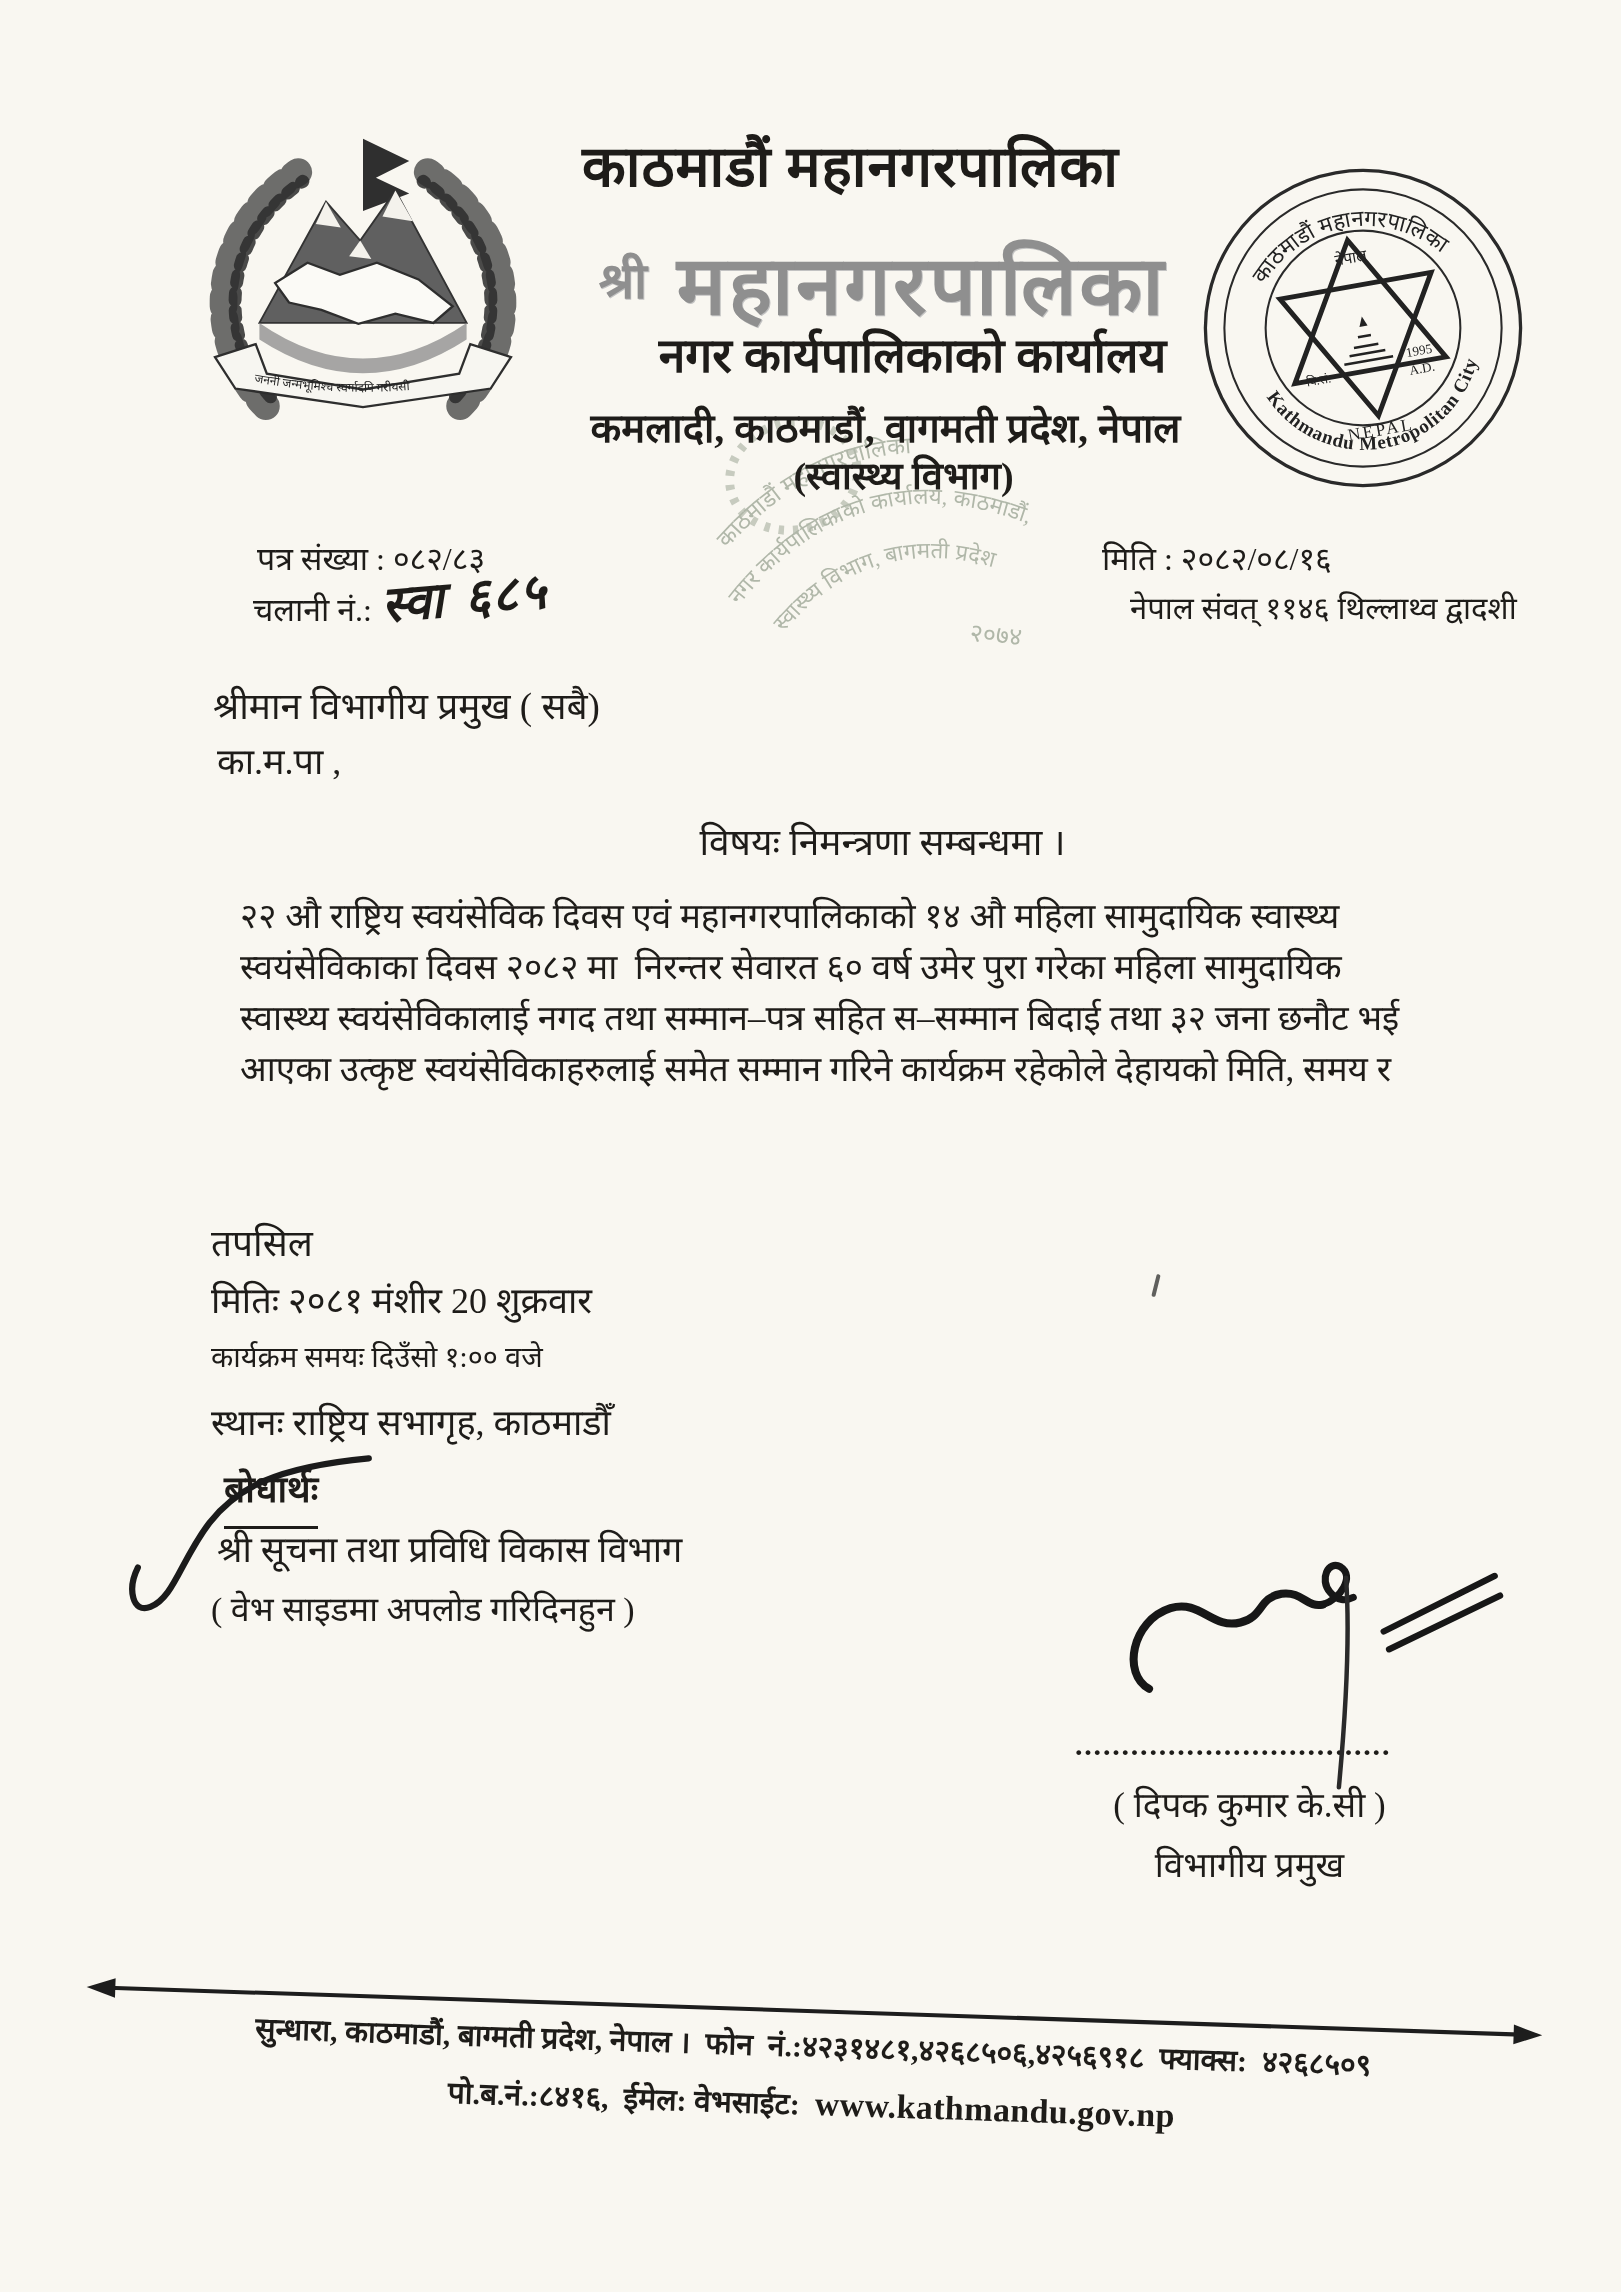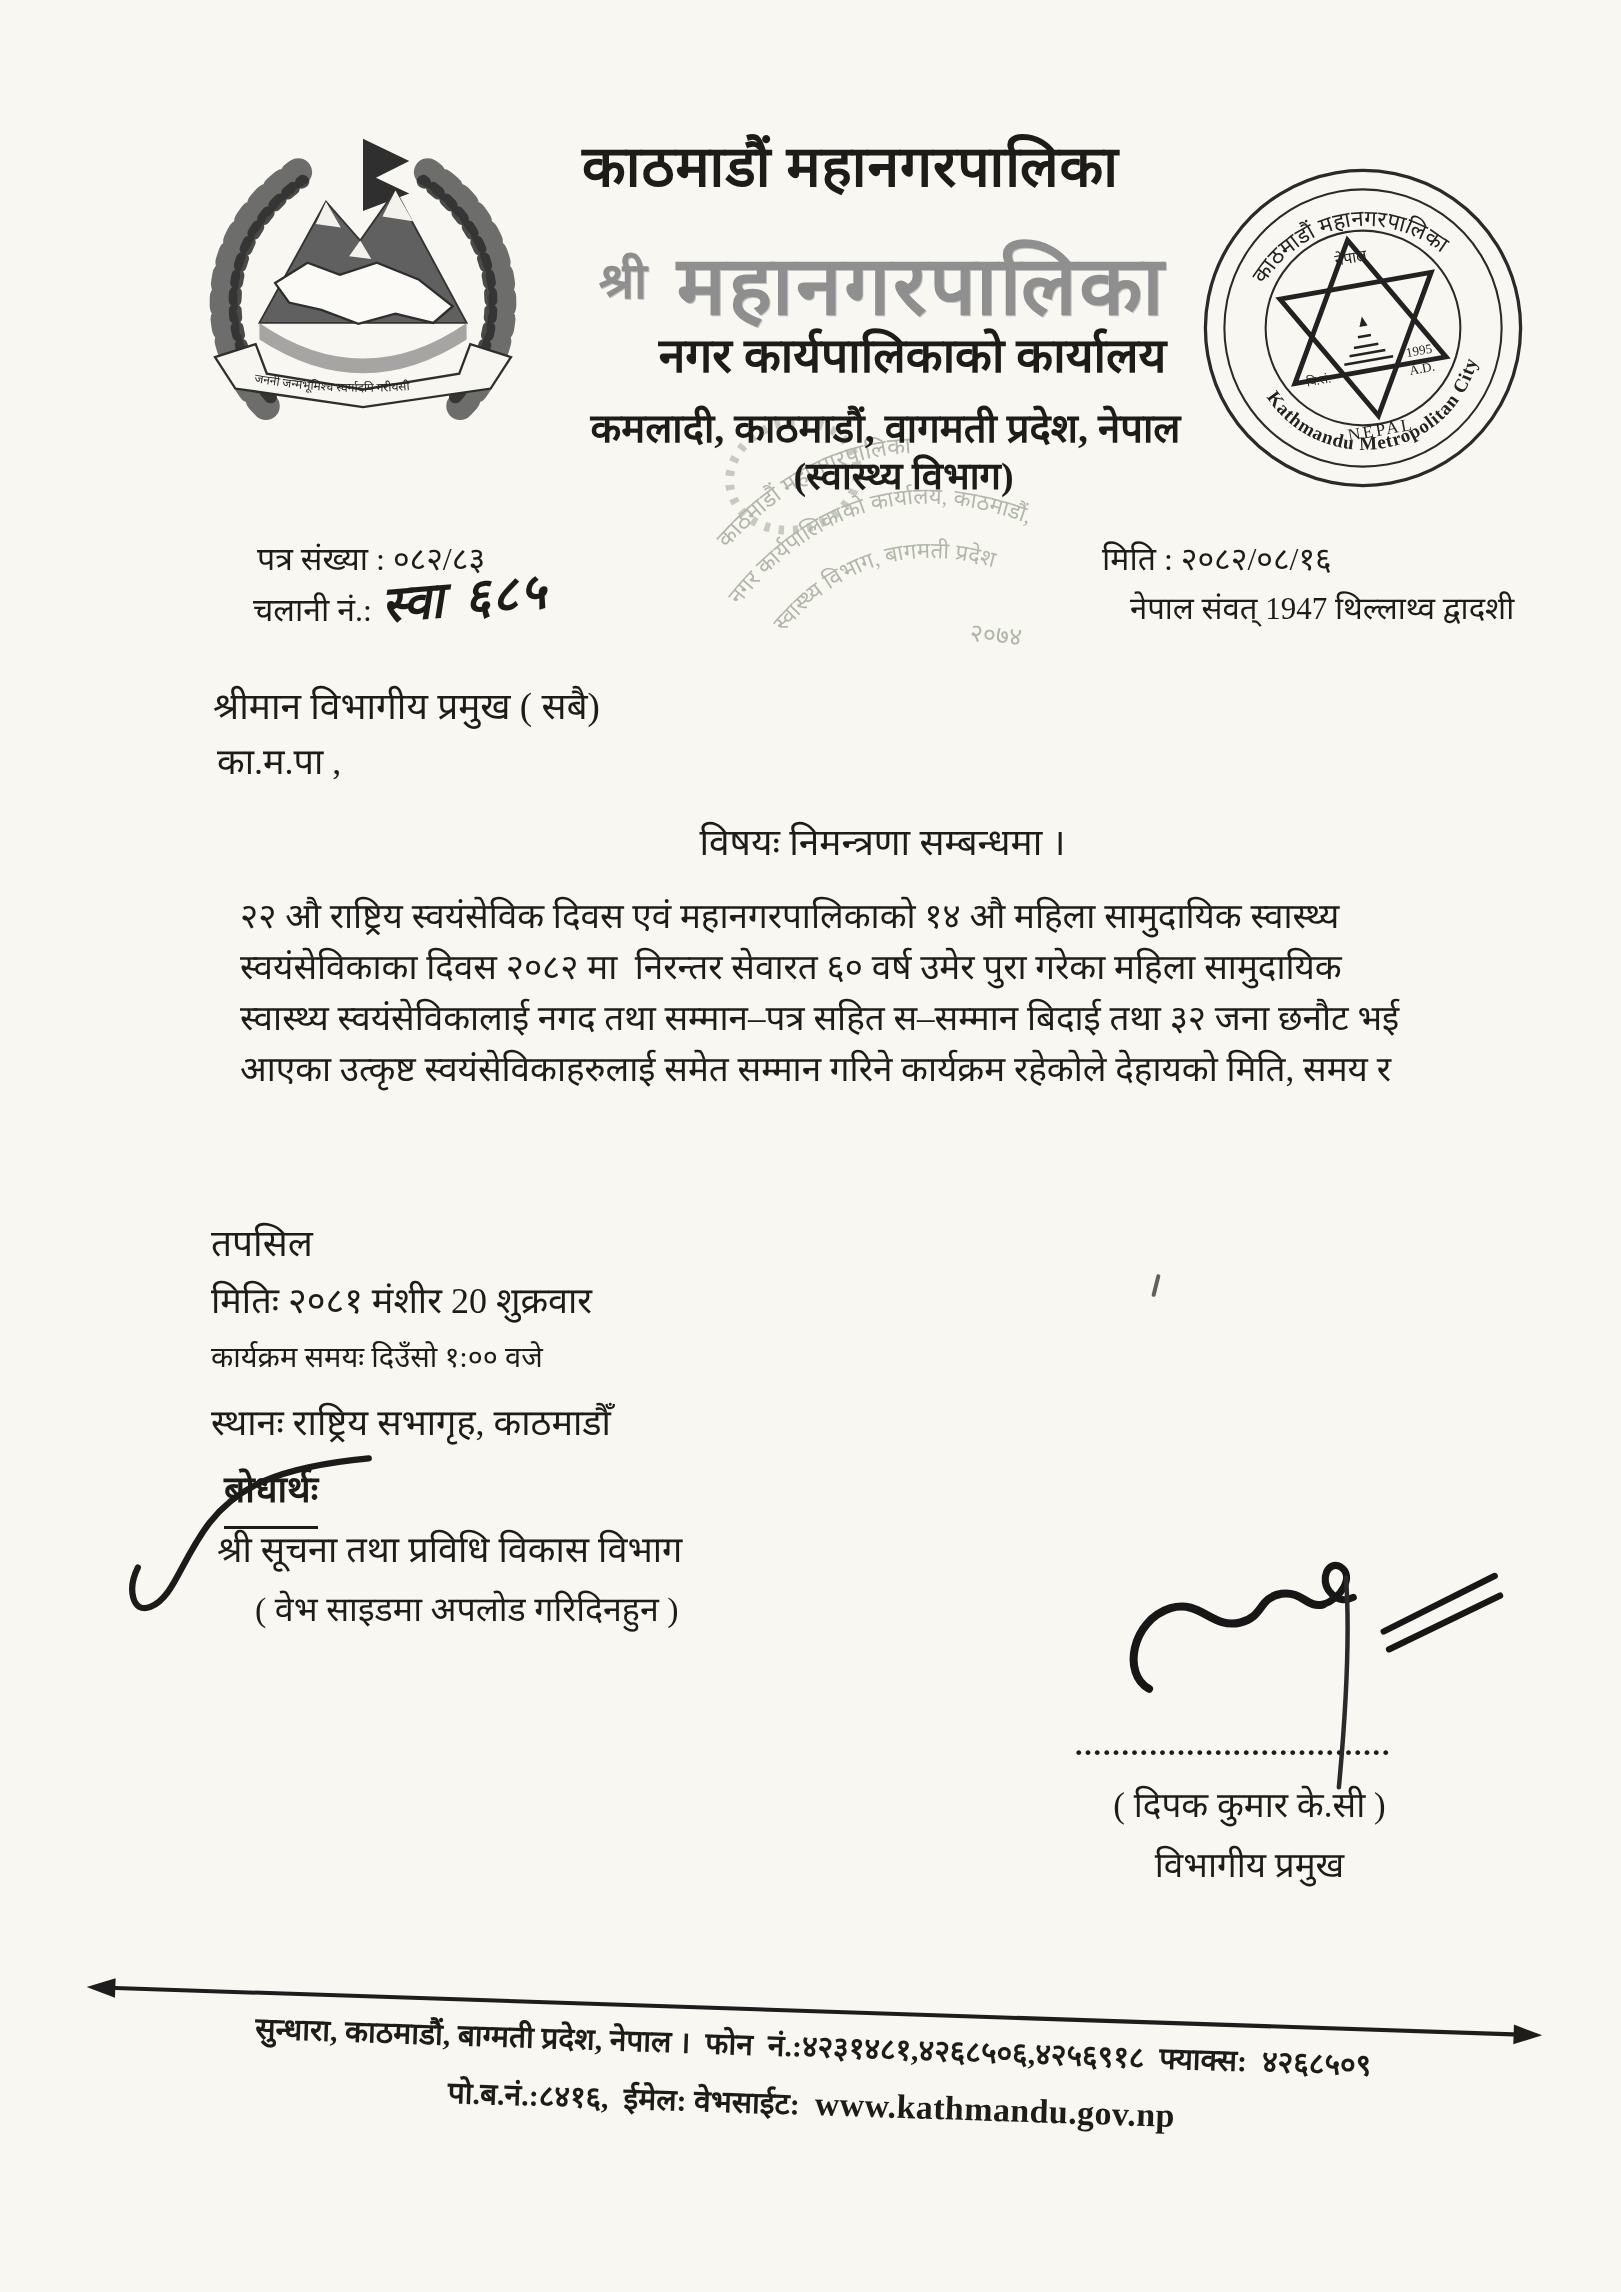--- a/index.html
+++ b/index.html
@@ -34,21 +34,21 @@
   
   .tapasil-h{top:1216px;left:211px;font-size:37px;}
   .tapasil-l1{top:1275px;left:211px;font-size:36px;}
   .tapasil-l2{top:1336px;left:211px;font-size:29px;}
   .tapasil-l3{top:1397px;left:211px;font-size:36px;}
   .stray-mark{top:1274px;left:1154px;width:3.6px;height:23px;background:#3a3a38;border-radius:1.8px;
        transform:rotate(14deg);opacity:.8;}
   
   .bodh-h{top:1462px;left:224px;font-size:37px;font-weight:700;border-bottom:3.6px solid #1e1c19;padding-bottom:13px;}
   .bodh-l1{top:1524px;left:217px;font-size:36px;}
-  .bodh-l2{top:1585px;left:211px;font-size:34px;margin-left:44px;}
+  .bodh-l2{top:1585px;left:211px;font-size:34px;}
   
   .sig-dots{top:1728px;left:1075px;font-size:30px;font-weight:700;letter-spacing:1.8px;}
   .sig-name{top:1780px;left:1039px;width:421px;text-align:center;font-size:35px;}
   .sig-title{top:1840px;left:1039px;width:421px;text-align:center;font-size:35px;}
   
   .footer-wrap{top:1995px;left:85px;width:1460px;height:179px;transform:rotate(1.9deg);transform-origin:50% 0;}
   .footer-l1{position:absolute;top:30px;left:0;width:1460px;text-align:center;font-size:30px;font-weight:700;}
   .footer-l2{position:absolute;top:88px;left:0;width:1460px;text-align:center;font-size:30px;font-weight:700;}
   .footer-l2 .site{font-size:34px;letter-spacing:0.4px;}
   
@@ -120,21 +120,21 @@
   <div class="abs dev title-main z2">काठमाडौं महानगरपालिका</div>
   <div class="abs dev title-ornamental z2"><span class="prefix">श्री</span><span>महानगरपालिका</span></div>
   <div class="abs dev office-line z2">नगर कार्यपालिकाको कार्यालय</div>
   <div class="abs dev address-line z2">कमलादी, काठमाडौं, वागमती प्रदेश, नेपाल</div>
   <div class="abs dev dept-line">(स्वास्थ्य विभाग)</div>
 
   <div class="abs dev meta ref-no z2">पत्र संख्या : ०८२/८३</div>
   <div class="abs dev meta dispatch z2">चलानी नं.:</div>
   <div class="abs dispatch-hand z2">स्वा ६८५</div>
   <div class="abs dev meta date-line z2">मिति : २०८२/०८/१६</div>
-  <div class="abs dev sambat-line z2">नेपाल संवत् 1947 थिल्लाथ्व द्वादशी</div>
+  <div class="abs dev sambat-line z2">नेपाल संवत् ११४६ थिल्लाथ्व द्वादशी</div>
 
   <div class="abs dev rcpt1 z2">श्रीमान विभागीय प्रमुख ( सबै)</div>
   <div class="abs dev rcpt2 z2">का.म.पा ,</div>
 
   <div class="abs dev subject z2">विषयः निमन्त्रणा सम्बन्धमा ।</div>
 
   <div class="abs dev body-par z2">
     <div class="prewrap">२२ औ राष्ट्रिय स्वयंसेविक दिवस एवं महानगरपालिकाको १४ औ महिला सामुदायिक स्वास्थ्य</div>
     <div class="prewrap">स्वयंसेविकाका दिवस २०८२ मा  निरन्तर सेवारत ६० वर्ष उमेर पुरा गरेका महिला सामुदायिक</div>
     <div class="prewrap">स्वास्थ्य स्वयंसेविकालाई नगद तथा सम्मान–पत्र सहित स–सम्मान बिदाई तथा ३२ जना छनौट भई</div>

